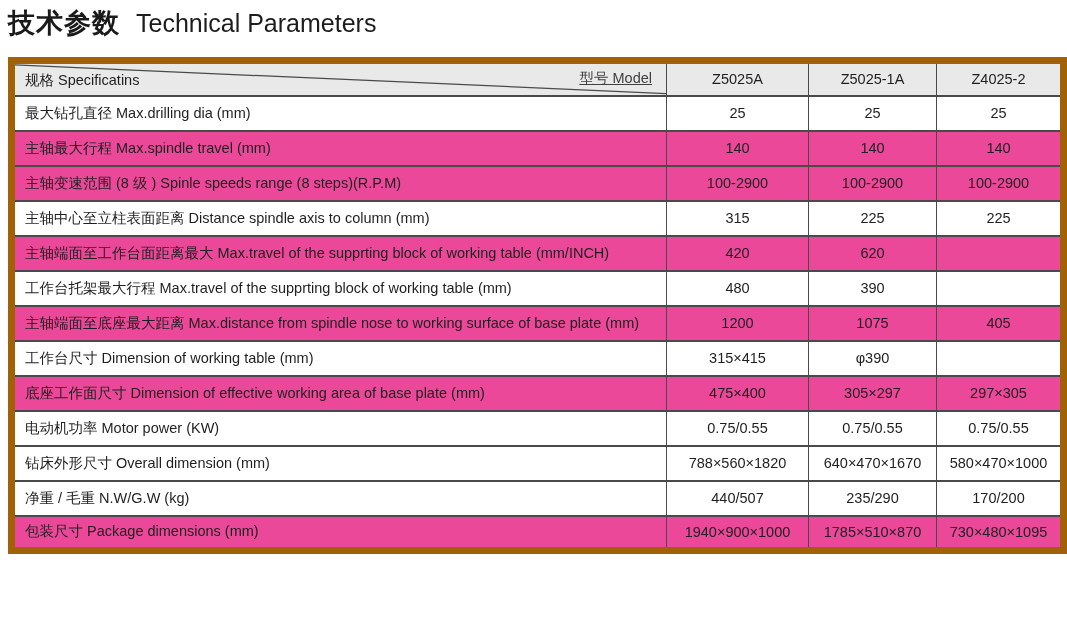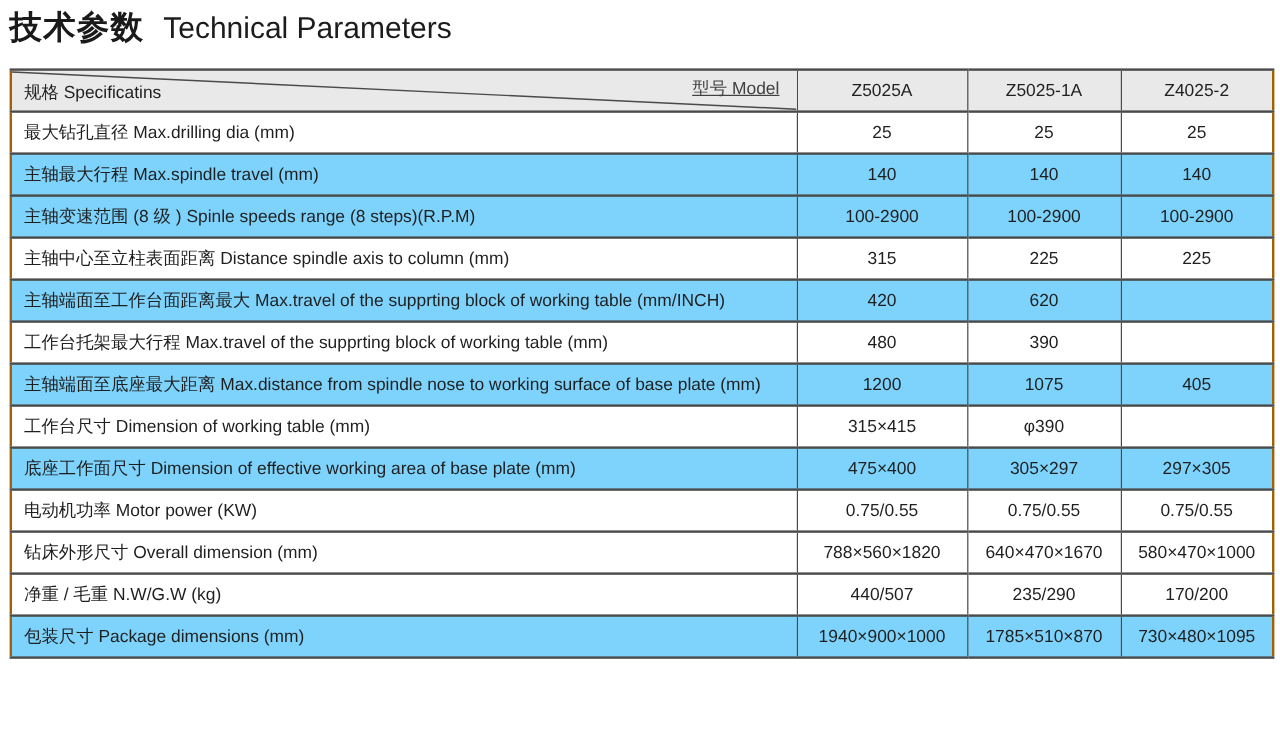--- a/index.html
+++ b/index.html
@@ -4,25 +4,25 @@
 <style>
   * { margin:0; padding:0; box-sizing:border-box; }
   html, body { background:#ffffff; }
   body { width:1067px; height:621px; font-family:"Liberation Sans","DejaVu Sans",sans-serif; color:#1f1f1f; }
   .page { position:relative; width:1067px; height:621px; background:#ffffff; overflow:hidden; }
 
   .title { position:absolute; left:8px; top:5px; display:flex; align-items:baseline; gap:16px;text-align:right; }
   .title-zh { font-size:27px; font-weight:700; color:#1a1a1a; letter-spacing:1px; }
   .title-en { font-size:25px; font-weight:400; color:#1c1c1c; }
 
-  table.params { position:absolute; left:8px; top:57px; width:1052px; border-collapse:collapse; table-layout:fixed; border:2px solid #a16207; }
+  table.params { position:absolute; left:8px; top:57px; width:1052px; border-collapse:collapse; table-layout:fixed; border:7px solid #a16207; }
   td, th { border-left:1px solid #4a4a4a; border-right:1px solid #4a4a4a;
            border-top:2px solid #4a4a4a; border-bottom:2px solid #4a4a4a;
            height:35px; font-size:14.5px; font-weight:400; vertical-align:middle; color:#1f1f1f; }
-  .shaded { background:#7dd3fc; }
+  .shaded { background:#ec4899; }
   .header-row th { background:#e9e9e9; }
   .label-cell { text-align:left; padding-left:10px; padding-right:6px; }
   .value-cell { text-align:center; }
 
   .diag-cell { position:relative; }
   .diag-svg { position:absolute; left:0; top:0; width:100%; height:100%; display:block; }
   .diag-spec { position:absolute; left:10px; bottom:5px; font-size:14.5px; color:#1f1f1f; }
   .diag-model { position:absolute; right:14px; top:5px; font-size:14.5px; color:#404040;text-decoration:underline; }
   .model-cell { text-align:center; }
 </style>

